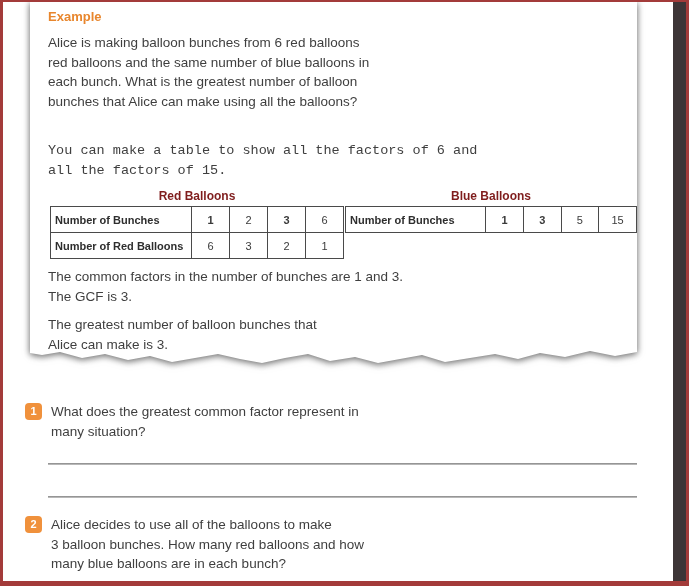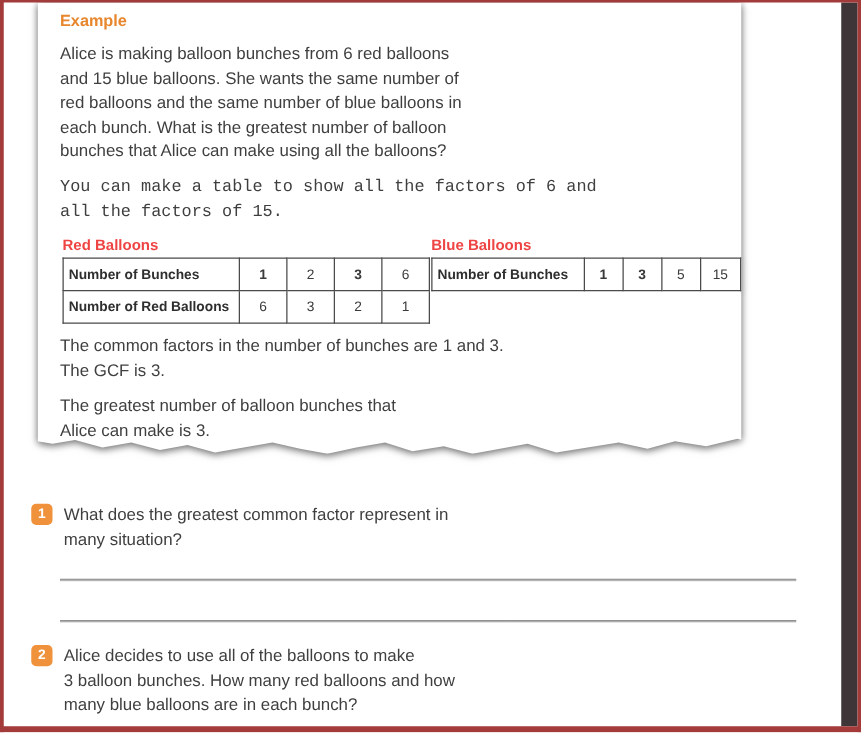--- a/index.html
+++ b/index.html
@@ -20,40 +20,40 @@
   .frame-right{position:absolute;right:0;top:0;width:3px;height:100%;background:var(--frame);z-index:30;}
   .edge-strip{position:absolute;right:3px;top:2px;bottom:5px;width:13px;background:#3d3537;z-index:20;}
 
   
   .panel-wrap{
     position:absolute;left:30px;top:2px;width:607px;height:372px;
     filter:drop-shadow(0 2px 3px rgba(0,0,0,.40)) drop-shadow(0 0 3px rgba(0,0,0,.28));
     z-index:5;
   }
   .panel{
-    position:relative;width:563px;height:372px;background:#fff;
+    position:relative;width:607px;height:372px;background:#fff;
     clip-path:polygon(0 0,607px 0,607px 350px,585px 354px,560px 349px,535px 355px,510px 351px,
       488px 357px,465px 352px,440px 356px,415px 360px,392px 353px,370px 357px,348px 361px,
       325px 355px,300px 359px,278px 352px,255px 356px,232px 361px,210px 357px,188px 352px,
       165px 356px,142px 360px,120px 354px,98px 358px,75px 352px,52px 356px,30px 350px,
       12px 353px,0 351px);
   }
   .example-heading{
     position:absolute;left:18px;top:7px;font-size:13px;font-weight:bold;color:var(--accent);
   }
   .para{position:absolute;left:18px;font-size:13.5px;line-height:19.5px;color:var(--text);}
   .para-intro{top:31px;}
   .para-hint{top:139px;font-family:Liberation Mono, monospace;}
   .para-common{top:265px;}
   .para-conclusion{top:313px;}
 
   .table-block{position:absolute;top:187px;}
   .tb-red{left:20px;}
   .tb-blue{left:315px;}
-  .ttitle{text-align:left;font-weight:bold;font-size:12px;color:#ef4444;margin:0 0 3px 0;}
+  .ttitle{text-align:center;font-weight:bold;font-size:12px;color:#7f1d1d;margin:0 0 3px 0;}
   table.dtable{border-collapse:collapse;background:#fff;}
   table.dtable td{
     border:1px solid #4a4a4a;height:17px;width:37px;text-align:center;
     font-size:11px;color:#3a3a3a;padding:0;
   }
   table.dtable td.lbl{width:132px;text-align:left;font-weight:bold;padding:4px 4px;color:#2e2e2e;}
   td.hl{color:var(--accent);font-weight:bold;}
 
   
   .question{position:absolute;left:25px;display:flex;gap:9px;align-items:flex-start;z-index:6;}
@@ -75,21 +75,20 @@
 
 <div class="page">
 
   <div class="panel-wrap">
     <div class="panel">
 
       <div class="example-heading">Example</div>
 
       <div class="para para-intro">
         <div>Alice is making balloon bunches from 6 red balloons</div>
-        <div>and 15 blue balloons. She wants the same number of</div>
         <div>red balloons and the same number of blue balloons in</div>
         <div>each bunch. What is the greatest number of balloon</div>
         <div>bunches that Alice can make using all the balloons?</div>
       </div>
 
       <div class="para para-hint">
         <div>You can make a table to show all the factors of 6 and</div>
         <div>all the factors of 15.</div>
       </div>
 

